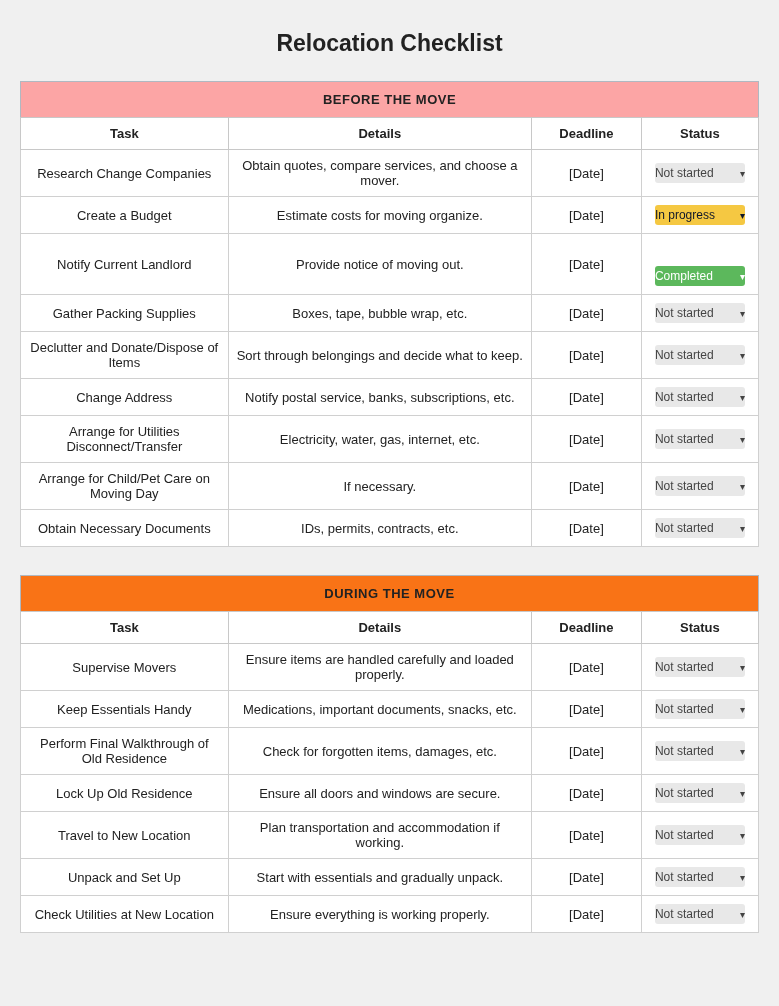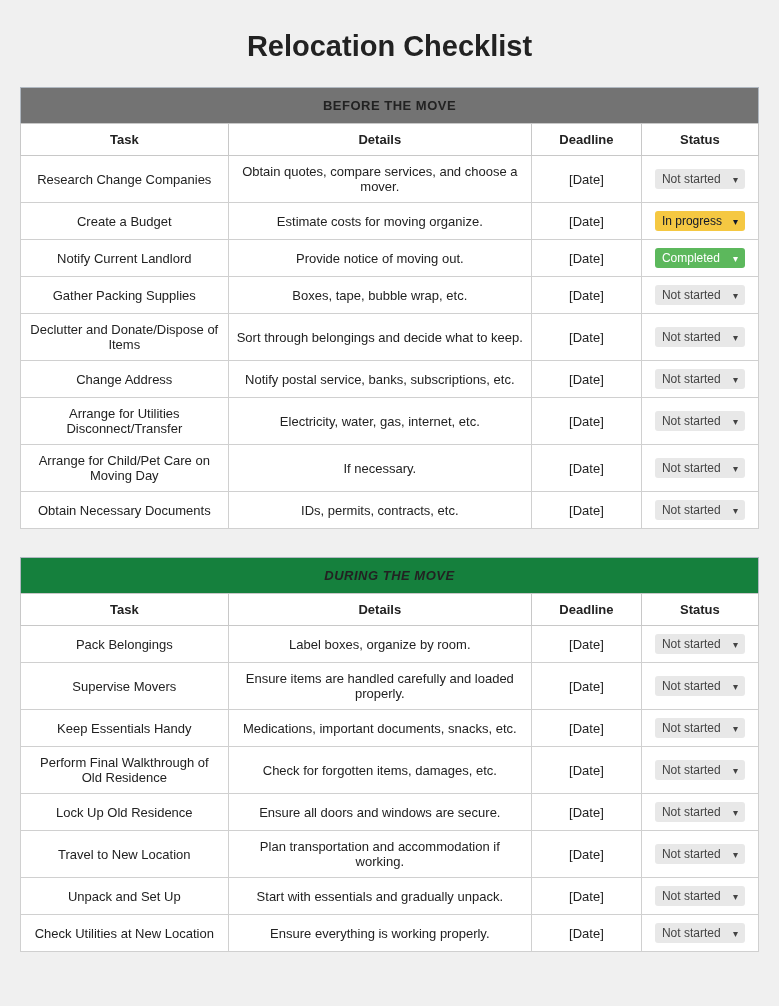--- a/index.html
+++ b/index.html
@@ -7,45 +7,44 @@
       background: #f0f0f0;
       font-family: Arial, sans-serif;
       font-size: 13px;
       color: #222;
       padding: 30px 20px;
       width: 779px;
       min-height: 1006px;
     }
     h1 {
       text-align: center;
-      font-size: 29px;
+      font-size: 23px;
       font-weight: bold;
       margin-bottom: 24px;
     }
     .checklist-table {
       width: 100%;
       border-collapse: collapse;
       margin-bottom: 28px;
       background: #fff;
       border: 1.5px solid #b0b8c1;
     }
     .section-header {
       text-align: center;
       font-weight: bold;
       font-size: 13px;
       letter-spacing: 0.5px;
       padding: 10px;
     }
     .section-header-before {
-      background: #737373;
+      background: #fca5a5;
       margin-left: 30px;
     }
     .section-header-during {
-      background: #15803d;
-      font-style: italic;
+      background: #f97316;
     }
     .col-header-row th {
       background: #fff;
       font-weight: bold;
       text-align: center;
       padding: 8px 24px;
       border: 1px solid #c8c8c8;
       font-size: 13px;
     }
     .data-row td {
@@ -64,36 +63,37 @@
     .data-row td.deadline-col {
       width: 80px;
     }
     .data-row td.status-col {
       width: 110px;
     }
     .status-badge {
       display: inline-flex;
       align-items: center;
       justify-content: space-between;
-      padding: 3px 7px;
+      padding: 3px 0;
       border-radius: 3px;
       font-size: 12px;
       min-width: 90px;
     }
     .status-not-started {
       background: #e8e8e8;
       color: #444;
     }
     .status-in-progress {
       background: #f5c842;
       color: #0f172a;
     }
     .status-completed {
       background: #5cb85c;
       color: #fff;
+      margin-top: 24px;
     }
     .status-arrow {
       font-size: 10px;
       margin-left: 4px;
     }
   </style>
 </head>
 <body>
 
 <h1>Relocation Checklist</h1>
@@ -201,29 +201,20 @@
       <th colspan="4" class="section-header section-header-during">DURING THE MOVE</th>
     </tr>
     <tr class="col-header-row">
       <th>Task</th>
       <th>Details</th>
       <th>Deadline</th>
       <th>Status</th>
     </tr>
   </thead>
   <tbody id="during-tbody">
-  <tr class="data-row">
-        <td class="task-col">Pack Belongings</td>
-        <td class="details-col">Label boxes, organize by room.</td>
-        <td class="deadline-col">[Date]</td>
-        <td class="status-col"><span class="status-badge status-not-started">
-            <span>Not started</span>
-            <span class="status-arrow">▾</span>
-          </span></td>
-      </tr>
       <tr class="data-row">
         <td class="task-col">Supervise Movers</td>
         <td class="details-col">Ensure items are handled carefully and loaded properly.</td>
         <td class="deadline-col">[Date]</td>
         <td class="status-col"><span class="status-badge status-not-started">
             <span>Not started</span>
             <span class="status-arrow">▾</span>
           </span></td>
       </tr>
       <tr class="data-row">

